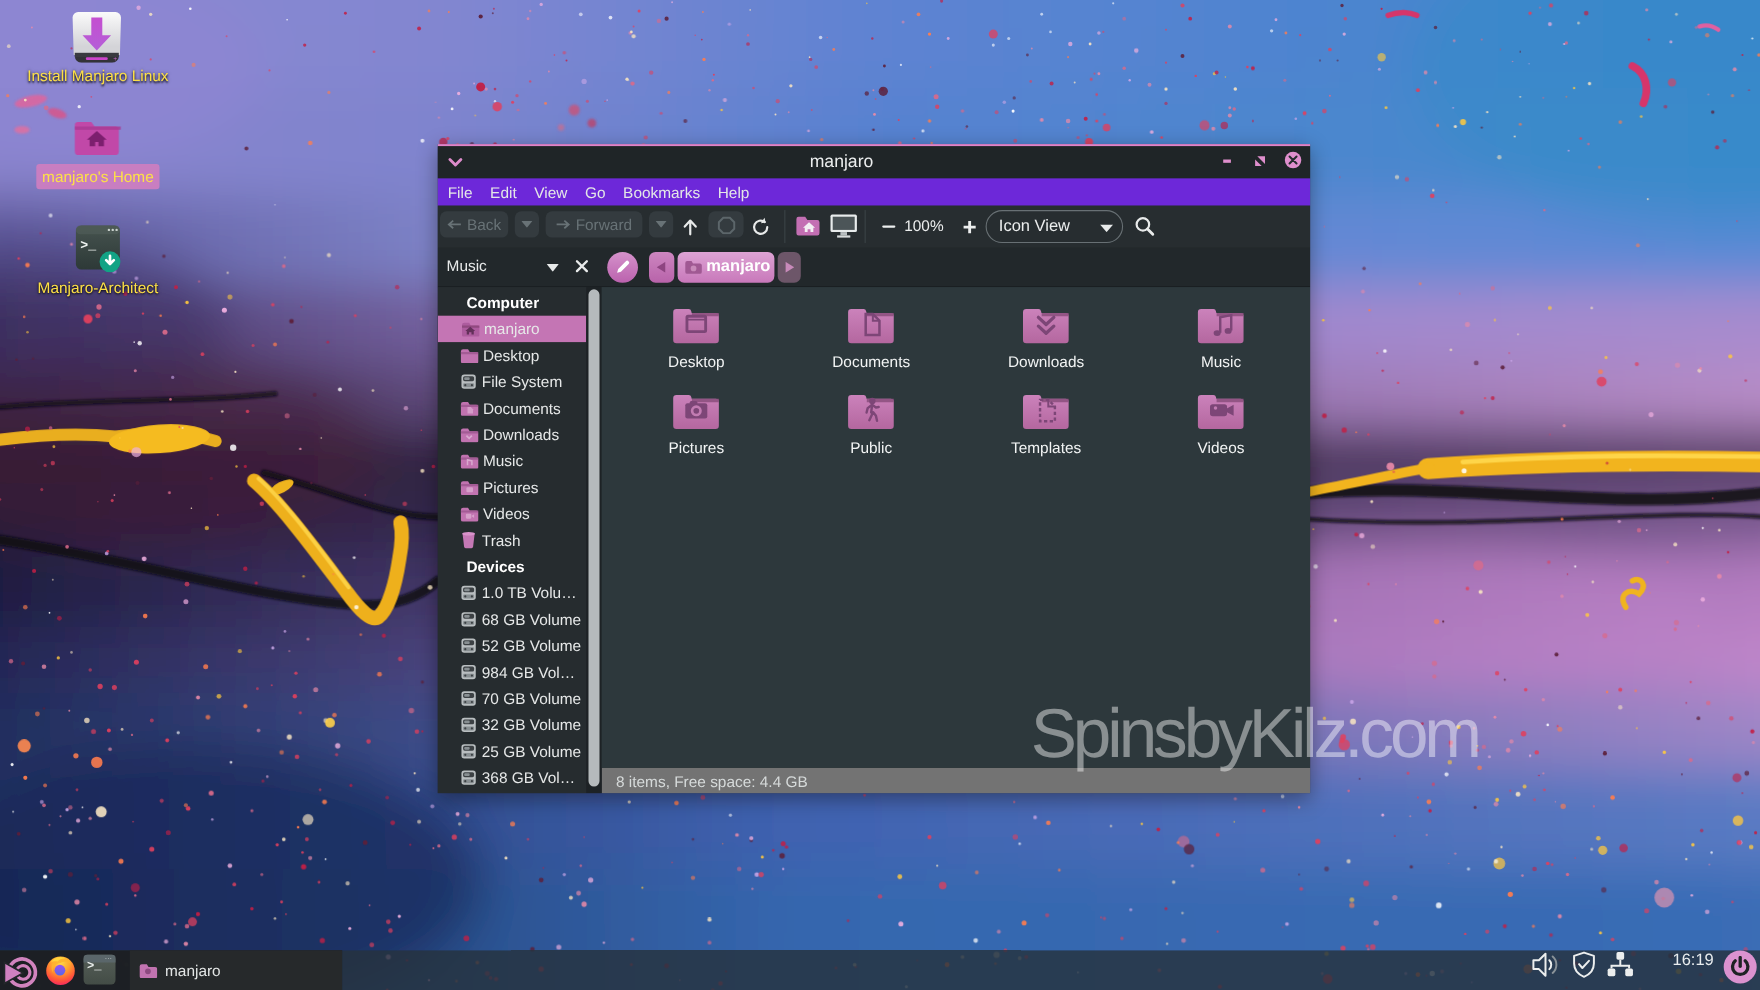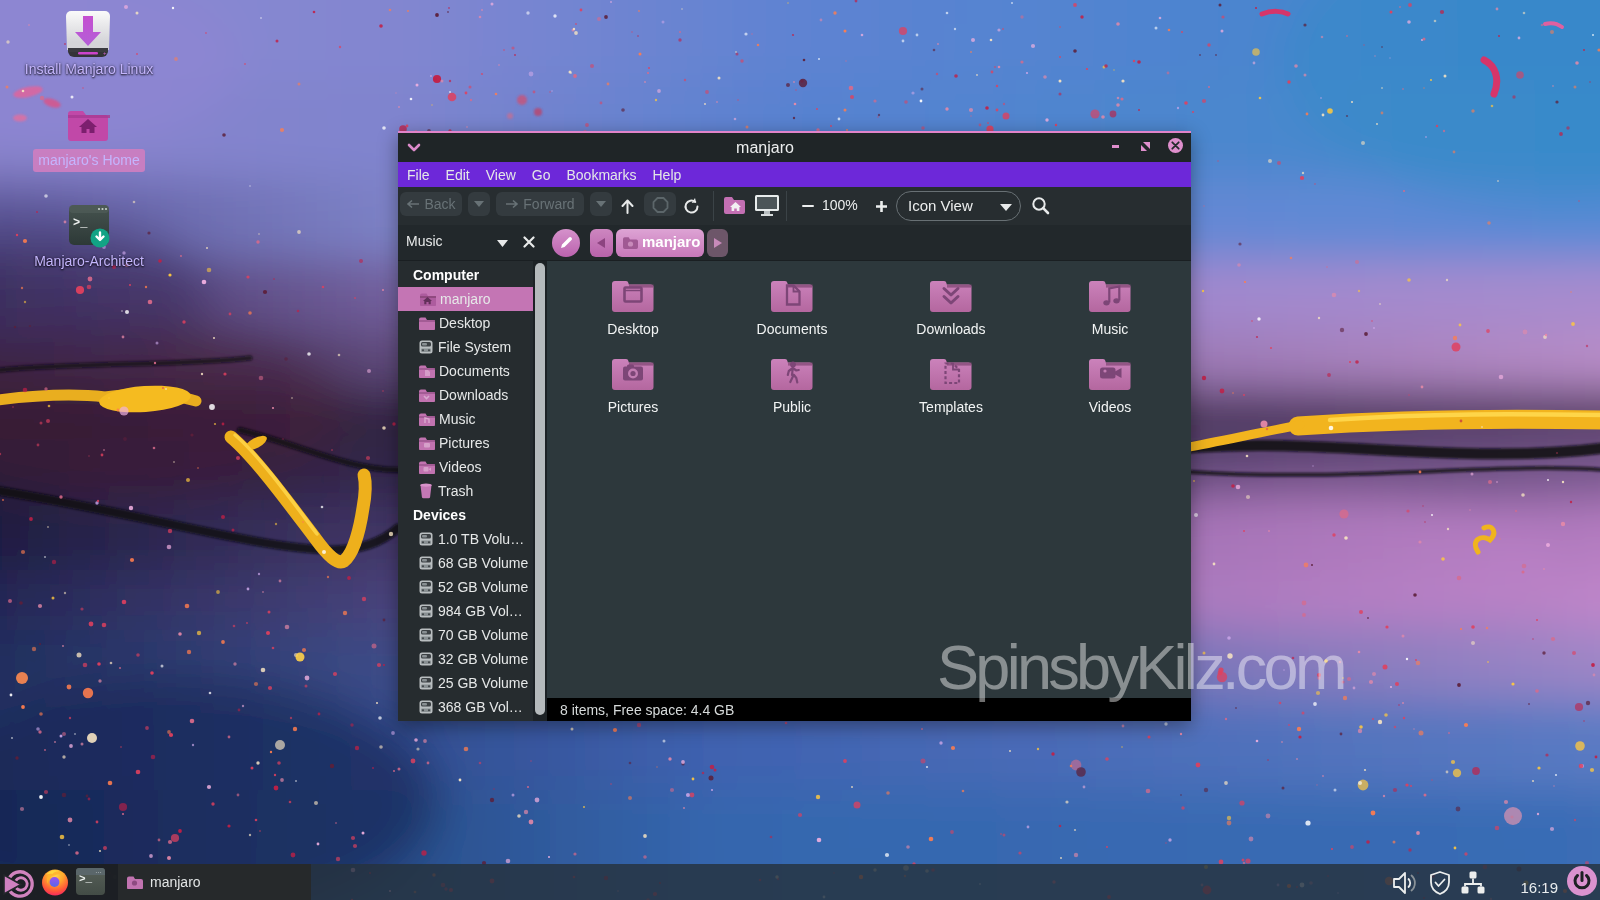--- a/index.html
+++ b/index.html
@@ -1,46 +1,46 @@
 <!DOCTYPE html>
 <html><head><meta charset="utf-8"><style>
 *{margin:0;padding:0;box-sizing:border-box}
 html,body{width:1600px;height:900px;overflow:hidden;background:#3a5aa0;font-family:"Liberation Sans",sans-serif}
 #wp{position:absolute;left:0;top:0}
 .abs{position:absolute}
 
-.dlabel{position:absolute;color:#c4b5fd;font-size:14px;text-align:center;text-shadow:0 1px 2px rgba(0,0,0,.85),0 0 3px rgba(0,0,0,.6);white-space:nowrap}
+.dlabel{position:absolute;color:#fde047;font-size:14px;text-align:center;text-shadow:0 1px 2px rgba(0,0,0,.85),0 0 3px rgba(0,0,0,.6);white-space:nowrap}
 
 #win{position:absolute;left:398px;top:131px;width:793px;height:590px;border-top:2px solid #e083c9;background:#262c2f;box-shadow:0 5px 18px rgba(0,0,0,.38)}
 #tbar{height:29px;background:#1f2527;position:relative}
 #tbar .title{position:absolute;left:0;width:734px;top:0;height:29px;line-height:29px;text-align:center;color:#eceeee;font-size:16px}
 #menubar{height:25px;background:#6d28d9;display:flex;align-items:center;color:#e4e7e7;font-size:14px}
 #menubar span{padding:0 8px}
 #toolbar{height:38px;background:#272d30;display:flex;align-items:center;color:#e8eaea}
 .tbtn{height:24px;background:#343b3f;border-radius:6px;color:#687276;font-size:14px;display:flex;align-items:center;justify-content:center}
 #pathbar{height:35px;background:#22282b;display:flex;align-items:center;color:#e8eaea;font-size:14px}
 #content{display:flex;height:461px;border-top:1px solid #1a1f22}
 #sidebar{width:135px;background:#262c2f;font-size:14px;color:#e6e8e8;overflow:hidden}
-.shead{font-weight:bold;color:#fff;padding-left:15px;height:24px;display:flex;align-items:center}
+.shead{font-weight:bold;color:#fff;padding-left:26px;height:24px;display:flex;align-items:center}
 .srow{height:24px;display:flex;align-items:center;padding-left:20px;white-space:nowrap}
 .srow svg{margin-right:4px;flex:none}
 .srow.sel{background:#c475b4;padding-left:21px}
 #sscroll{width:14px;background:#1d2225;position:relative;flex:none}
 #sscroll .thumb{position:absolute;left:2px;top:2px;width:10px;height:452px;background:#b5babc;border-radius:5px}
 #maincol{flex:1;display:flex;flex-direction:column}
 #mainview{height:438px;background:#2d383c;position:relative}
-#statusbar{height:23px;background:#000000;color:#d6dada;font-size:14px;display:flex;align-items:center;padding-left:13px}
+#statusbar{height:23px;background:#737373;color:#d6dada;font-size:14px;display:flex;align-items:center;padding-left:13px}
 .fitem{position:absolute;width:120px;text-align:center;color:#f2f4f4;font-size:14px}
 .fitem svg{display:block;margin:0 auto}
 .flabel{margin-top:8px}
 
 #taskbar{position:absolute;left:0;top:864px;width:1600px;height:36px;background:rgba(38,50,61,.82)}
 #tleft{position:absolute;left:0;top:0;width:311px;height:36px;background:rgba(28,31,34,.96)}
 #taskbtn{position:absolute;left:118px;top:0;width:193px;height:36px;background:#26292b;display:flex;align-items:center;color:#e2e5e5;font-size:14px}
-#tray{position:absolute;right:0;top:0;height:32px;display:flex;align-items:flex-end;color:#eceeee}
+#tray{position:absolute;right:0;top:0;height:32px;display:flex;align-items:flex-start;color:#eceeee}
 #clock{font-size:15px;margin-right:9px;color:#e8ecee}
 
 #wm{position:absolute;left:937px;top:631px;font-size:63px;letter-spacing:-3.7px;color:rgba(255,255,255,.44);white-space:nowrap}
 </style></head><body>
 <svg id="wp" width="1600" height="900" viewBox="0 0 1600 900">
 <defs>
       <linearGradient id="b0" x1="0" y1="0" x2="1" y2="0">
         <stop offset="0" stop-color="#8d89d1"></stop>
         <stop offset="0.27" stop-color="#8286d0"></stop>
         <stop offset="0.5" stop-color="#5e83d2"></stop>

